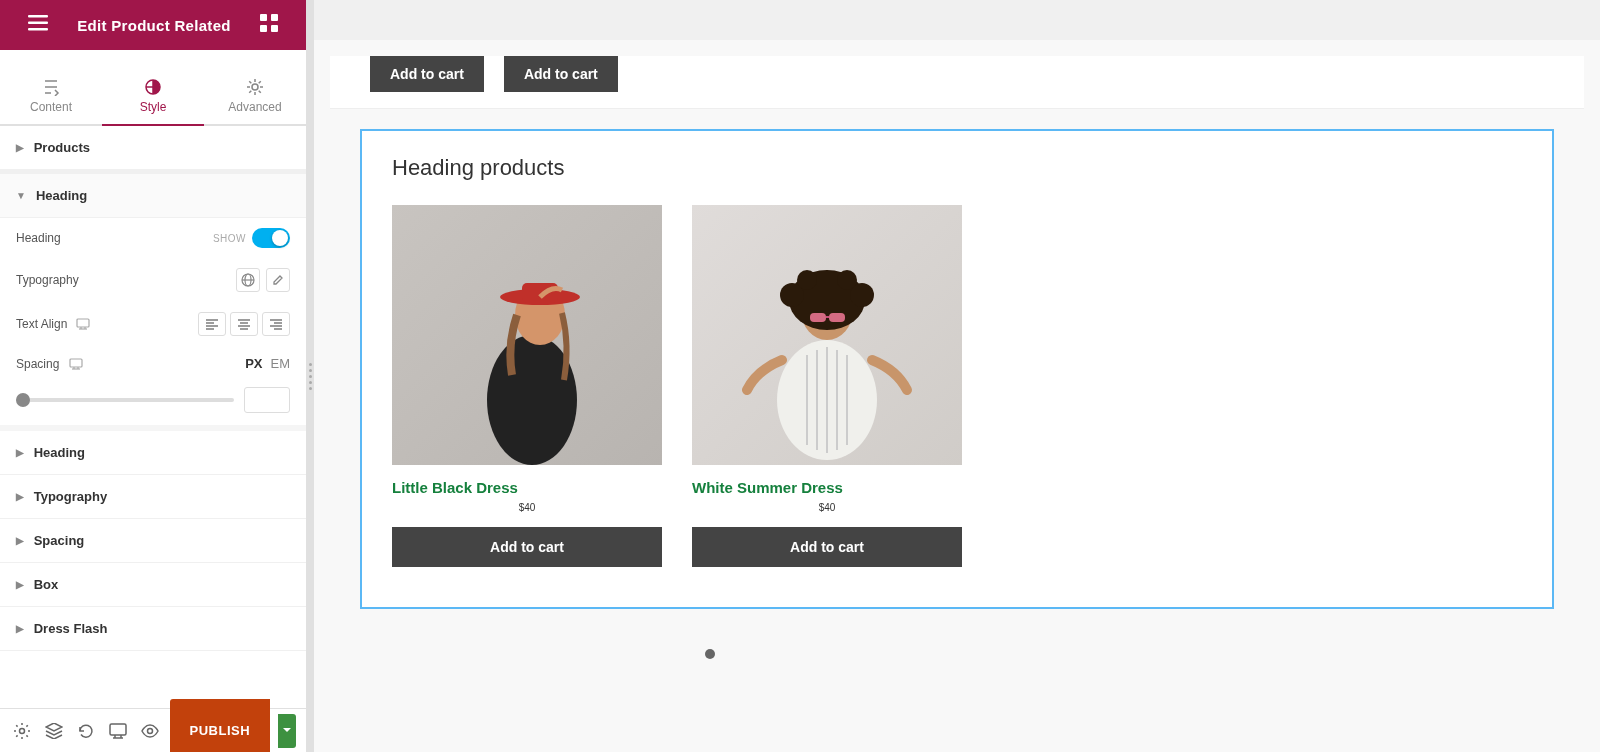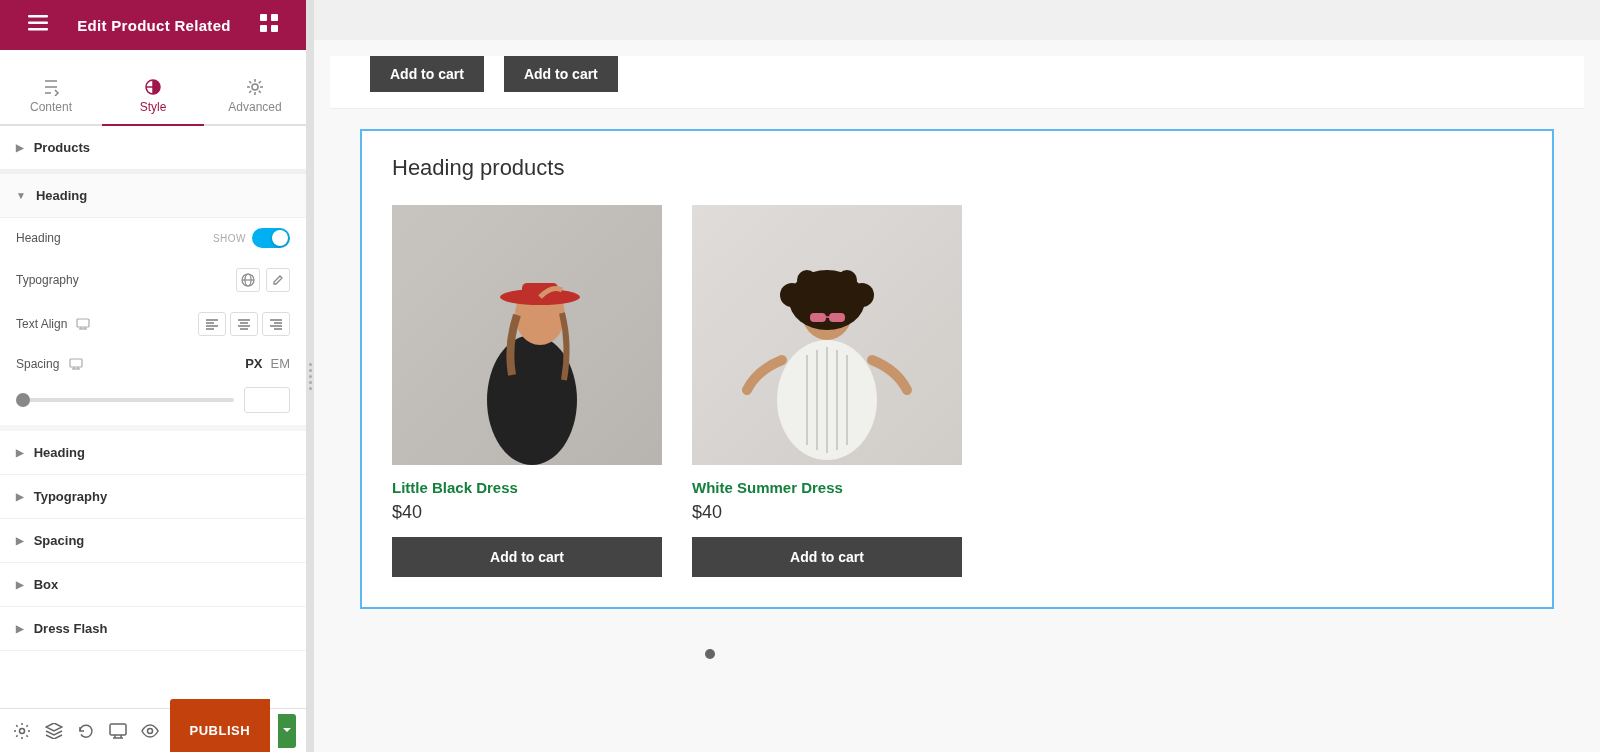--- a/index.html
+++ b/index.html
@@ -361,23 +361,24 @@
     .product-img-2 {
       background: linear-gradient(135deg, #d8d8d8 0%, #e8e8e8 50%, #c8c8c8 100%);
     }
     .product-name {
       font-size: 15px;
       font-weight: 700;
       color: #15803d;
       margin-bottom: 6px;
     }
     .product-price {
-      font-size: 18px;
+      font-size: 10px;
       color: #333;
       margin-bottom: 14px;
+      text-align: center;
     }
     .add-to-cart-btn {
       background: #444;
       color: #fff;
       border: none;
       padding: 12px 24px;
       font-size: 14px;
       font-weight: 600;
       cursor: pointer;
       width: 100%;

